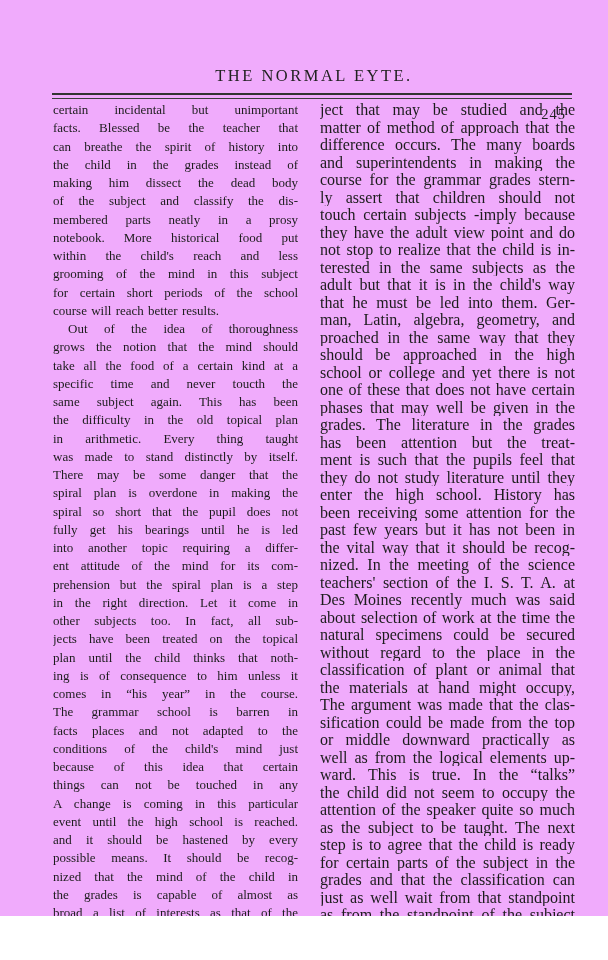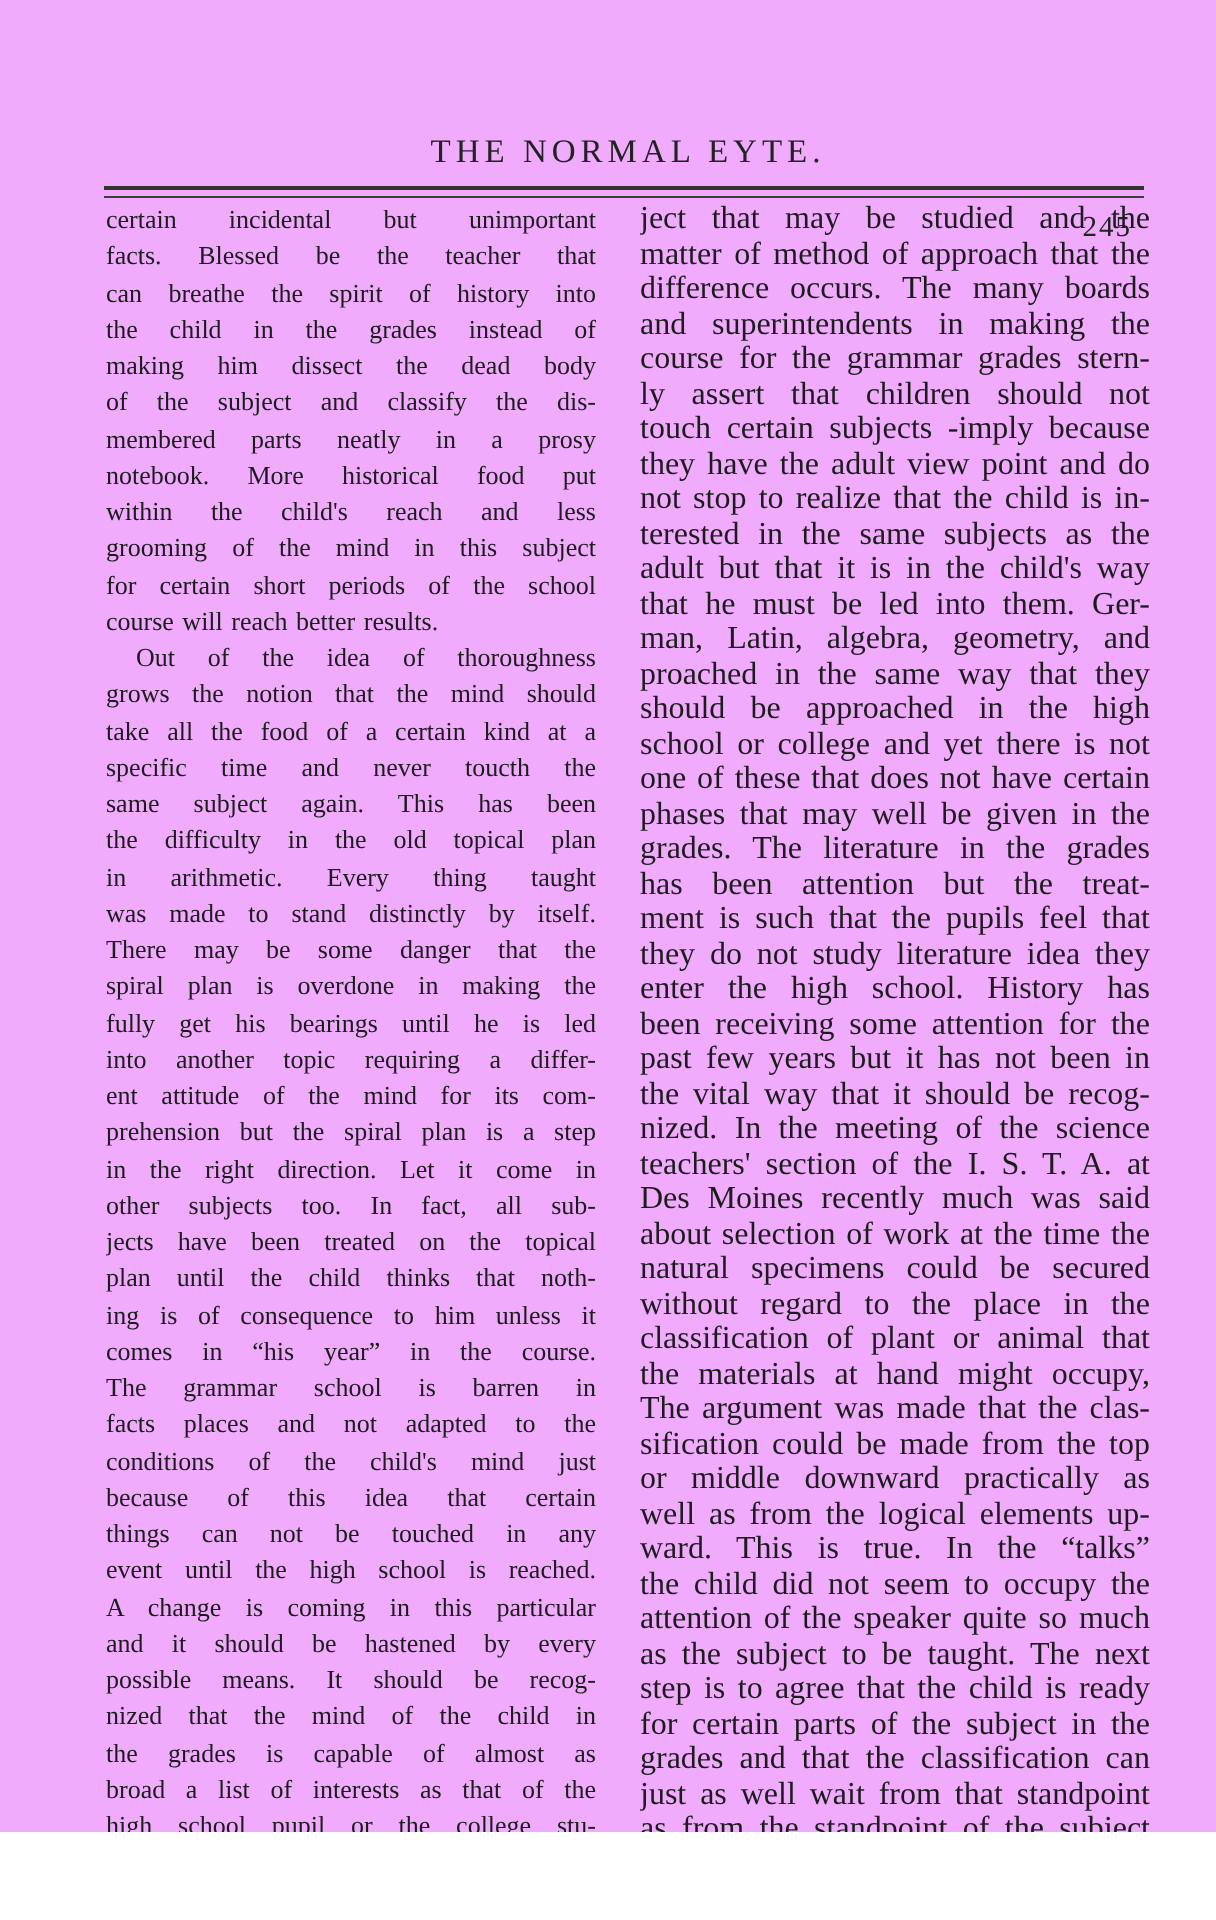--- a/index.html
+++ b/index.html
@@ -98,37 +98,38 @@
           <div class="line indent">Out of the idea of thoroughness</div>
           <div class="line">grows the notion that the mind should</div>
           <div class="line">take all the food of a certain kind at a</div>
           <div class="line">specific time and never toucth the</div>
           <div class="line">same subject again.  This has been</div>
           <div class="line">the difficulty in the old topical plan</div>
           <div class="line">in arithmetic.  Every thing taught</div>
           <div class="line">was made to stand distinctly by itself.</div>
           <div class="line">There may be some danger that the</div>
           <div class="line">spiral plan is overdone in making the</div>
+          <div class="line">spiral so short that the pupil does not</div>
           <div class="line">fully get his bearings until he is led</div>
           <div class="line">into another topic requiring a differ-</div>
           <div class="line">ent attitude of the mind for its com-</div>
           <div class="line">prehension but the spiral plan is a step</div>
           <div class="line">in the right direction.  Let it come in</div>
           <div class="line">other subjects too.  In fact, all sub-</div>
           <div class="line">jects have been treated on the topical</div>
           <div class="line">plan until the child thinks that noth-</div>
           <div class="line">ing is of consequence to him unless it</div>
           <div class="line">comes in “his year” in the course.</div>
           <div class="line">The grammar school is barren in</div>
           <div class="line">facts places and not adapted to the</div>
           <div class="line">conditions of the child's mind just</div>
           <div class="line">because of this idea that certain</div>
           <div class="line">things can not be touched in any</div>
+          <div class="line">A change is coming in this particular</div>
           <div class="line">event until the high school is reached.</div>
-          <div class="line">A change is coming in this particular</div>
           <div class="line">and it should be hastened by every</div>
           <div class="line">possible means.  It should be recog-</div>
           <div class="line">nized that the mind of the child in</div>
           <div class="line">the grades is capable of almost as</div>
           <div class="line">broad a list of interests as that of the</div>
           <div class="line">high school pupil or the college stu-</div>
           <div class="line">dent.  It is in the phases of the sub-</div>
         </div>
       </div>
     <div class="column column-right">
@@ -147,21 +148,21 @@
           <div class="line">that he must be led into them.  Ger-</div>
           <div class="line">man, Latin, algebra, geometry, and</div>
           <div class="line">proached in the same way that they</div>
           <div class="line">should be approached in the high</div>
           <div class="line">school or college and yet there is not</div>
           <div class="line">one of these that does not have certain</div>
           <div class="line">phases that may well be given in the</div>
           <div class="line">grades.  The literature in the grades</div>
           <div class="line">has been attention but the treat-</div>
           <div class="line">ment is such that the pupils feel that</div>
-          <div class="line">they do not study literature idea they</div>
+          <div class="line">they do not study literature until they</div>
           <div class="line">enter the high school.  History has</div>
           <div class="line">been receiving some attention for the</div>
           <div class="line">past few years but it has not been in</div>
           <div class="line">the vital way that it should be recog-</div>
           <div class="line">nized.  In the meeting of the science</div>
           <div class="line">teachers' section of the I. S. T. A. at</div>
           <div class="line">Des Moines recently much was said</div>
           <div class="line">about selection of work at the time the</div>
           <div class="line">natural specimens could be secured</div>
           <div class="line">without regard to the place in the</div>

